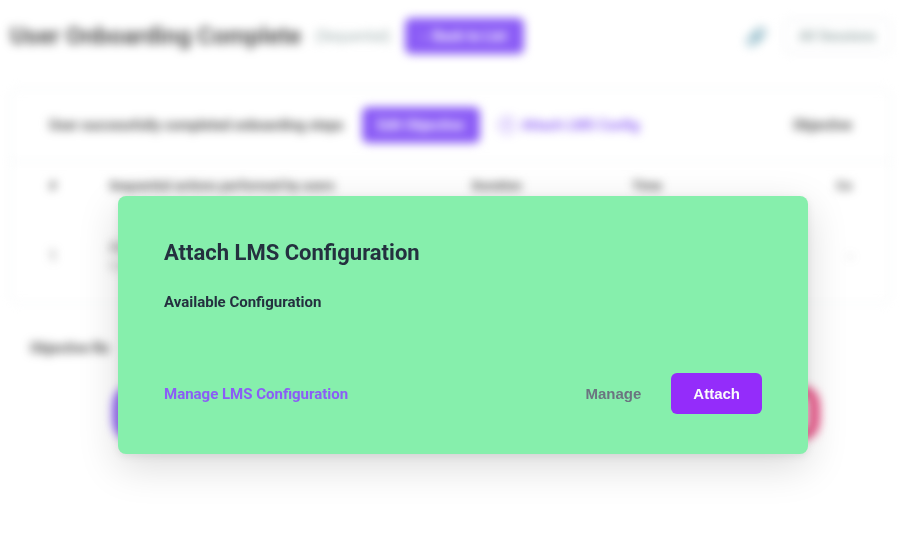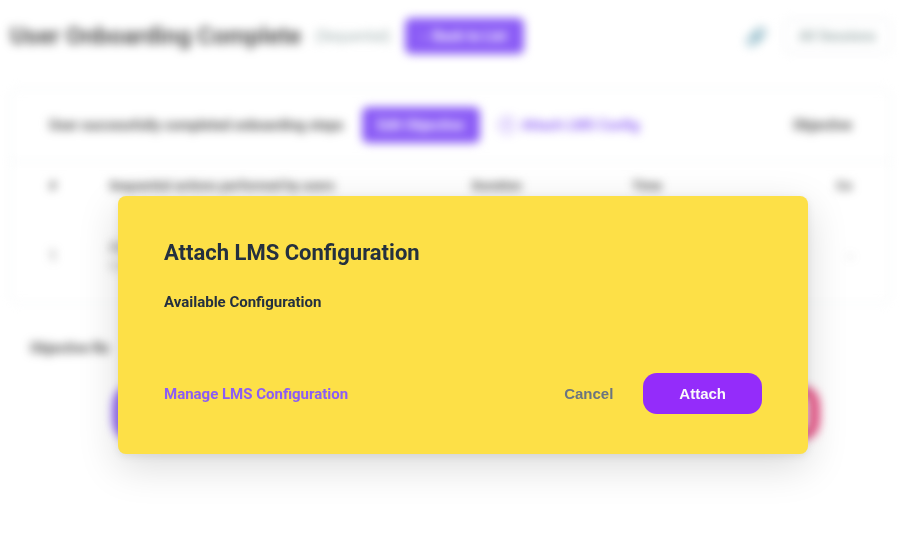--- a/index.html
+++ b/index.html
@@ -157,21 +157,21 @@
     text-align: center;
   }
   .bg-metric.red { color: #e94f84; }
 
   
   .modal {
     position: absolute;
     left: 118px;
     top: 196px;
     width: 690px;
-    background: #fde047;
+    background: #86efac;
     border-radius: 8px;
     box-shadow: 0 12px 40px rgba(0,0,0,0.15), 0 2px 8px rgba(0,0,0,0.08);
     padding: 44px 46px 40px 46px;
     z-index: 10;
   }
   .modal-title {
     font-size: 22px;
     font-weight: 700;
     color: #24303f;
     margin-bottom: 28px;
@@ -228,22 +228,22 @@
     background: none;
     border: none;
   }
   .attach-btn {
     background: #8b2df5;
     background: #8b3df5;
     color: #fff;
     font-weight: 700;
     font-size: 15px;
     border: none;
-    border-radius: 14px;
-    padding: 12px 36px;
+    border-radius: 6px;
+    padding: 12px 22px;
     cursor: pointer;
   }
   .attach-btn { background: #8b2df5; }
   .attach-btn { background: #892ef5; }
   .attach-btn { background: #8b36f5; }
   .attach-btn { background: #8a2be2; }
   .attach-btn { background: #892ff5; }
   .attach-btn { background: #8b5cf6; filter: saturate(1.3) brightness(0.98);}
   .attach-btn { background: #7c3aed; }
   .attach-btn { background: #8b2ef5; }
@@ -303,17 +303,17 @@
   </div>
 
 </div>
 
 <div class="modal">
   <div class="modal-title">Attach LMS Configuration</div>
   <div class="modal-label">Available Configuration</div>
   <div class="modal-footer">
     <span class="manage-link">Manage LMS Configuration</span>
     <div class="modal-actions">
-      <button class="cancel-btn">Cancel</button>
+      <button class="cancel-btn">Manage</button>
       <button class="attach-btn">Attach</button>
     </div>
   </div>
 </div>
 
 </body></html>

